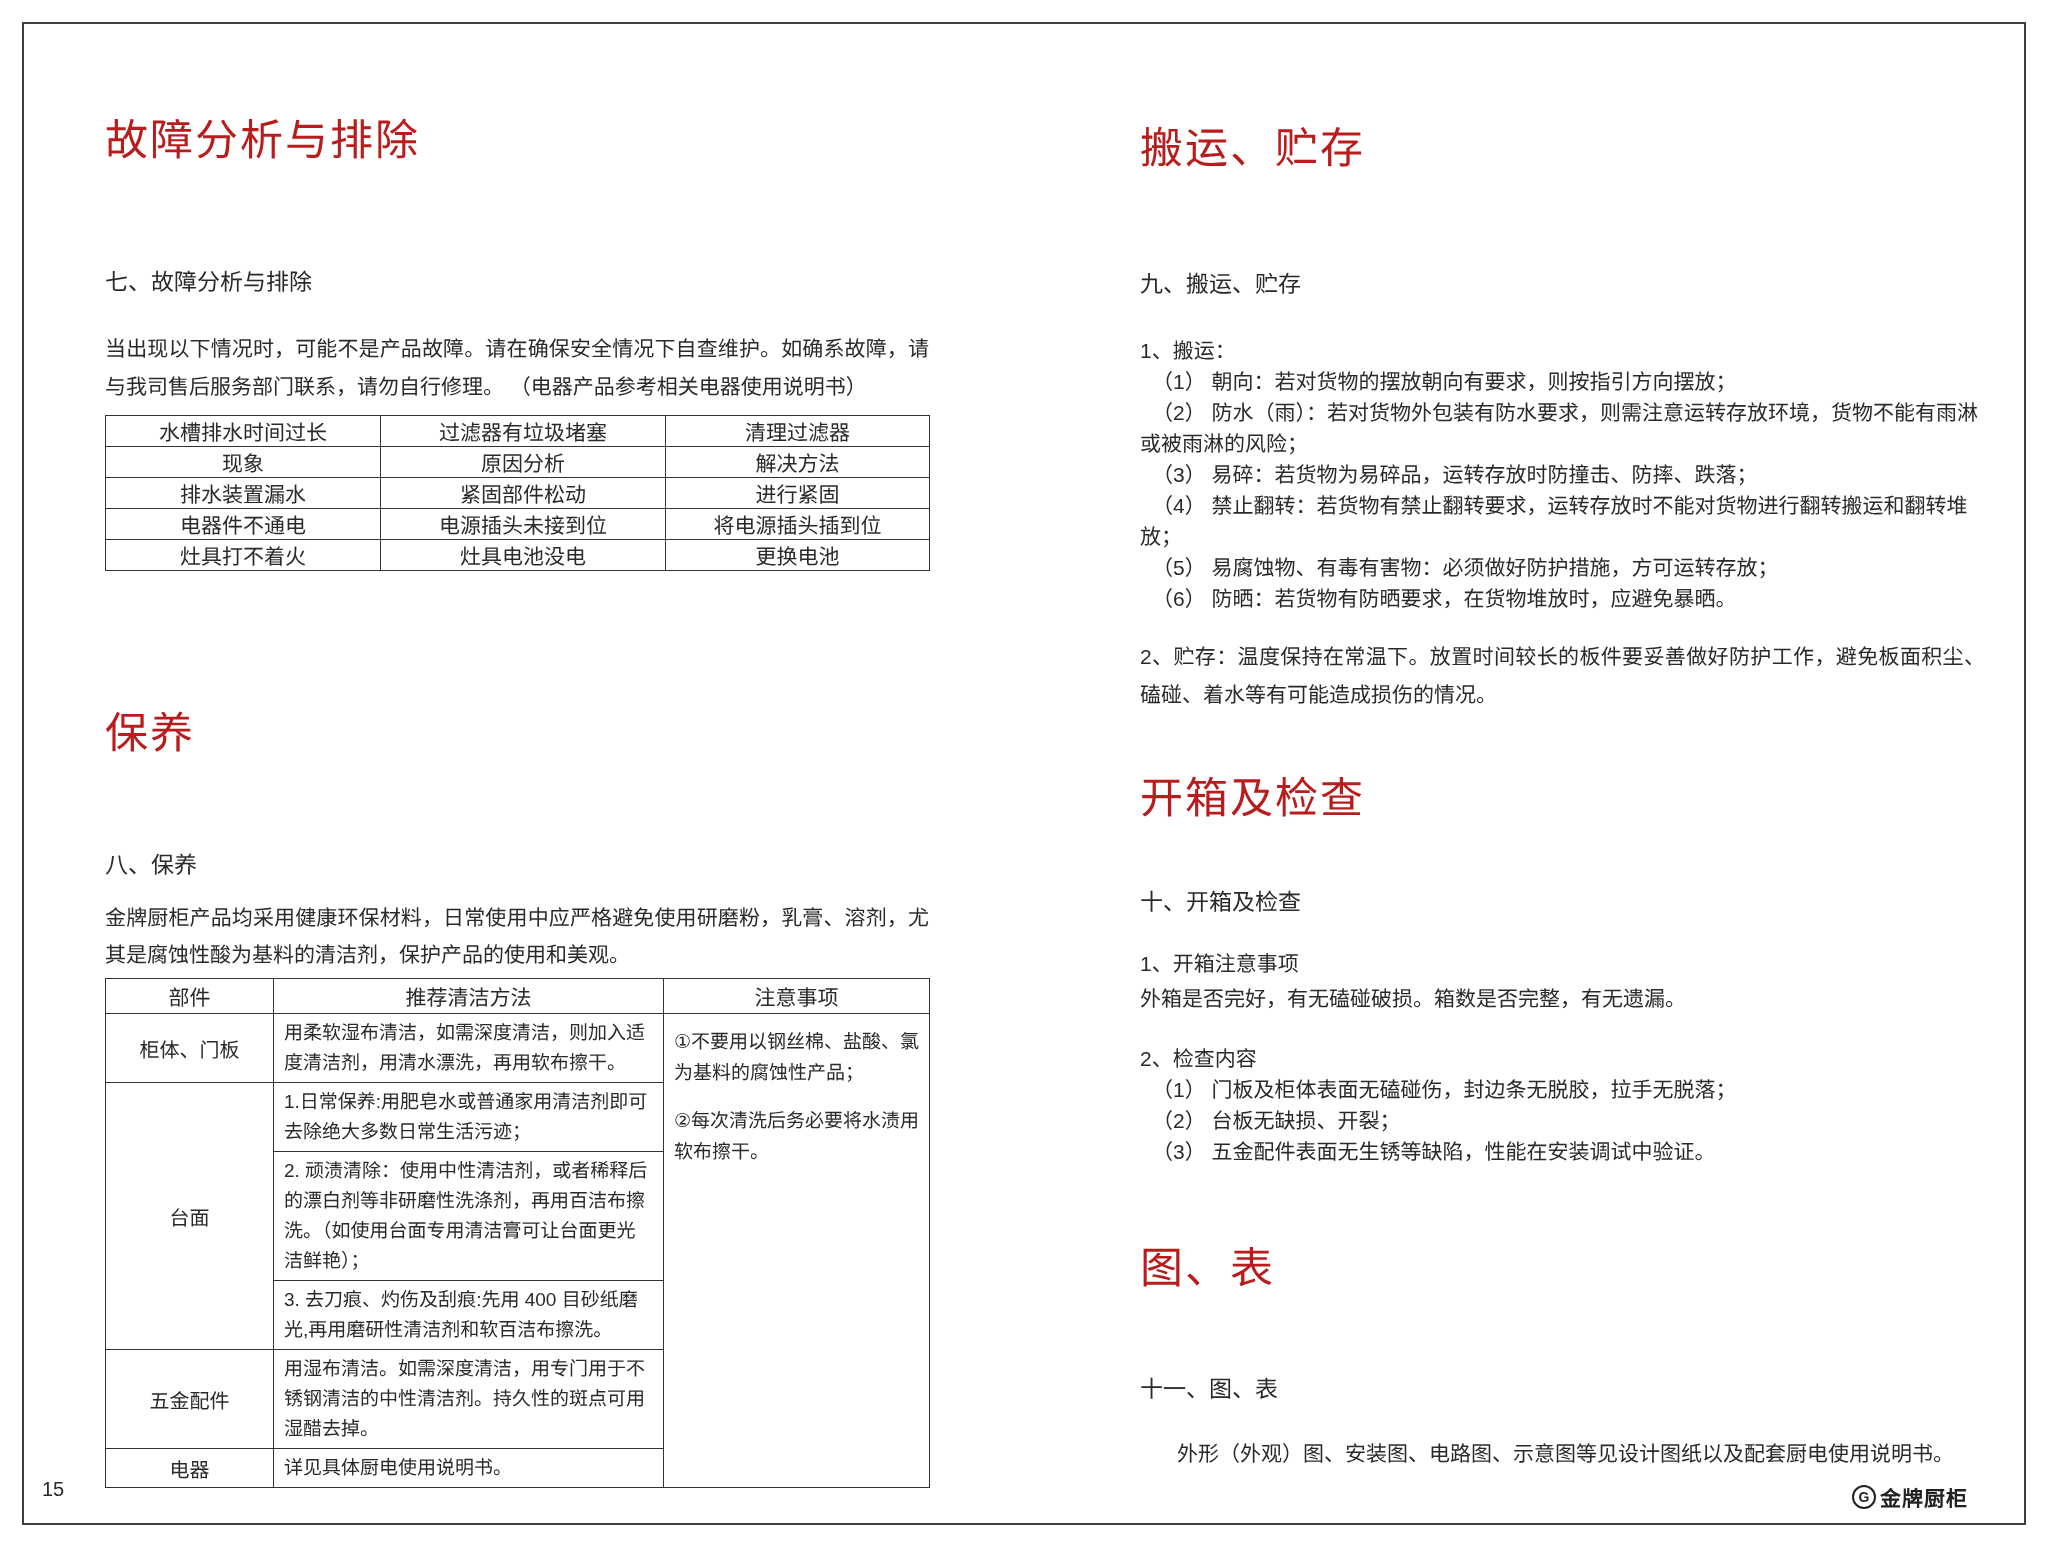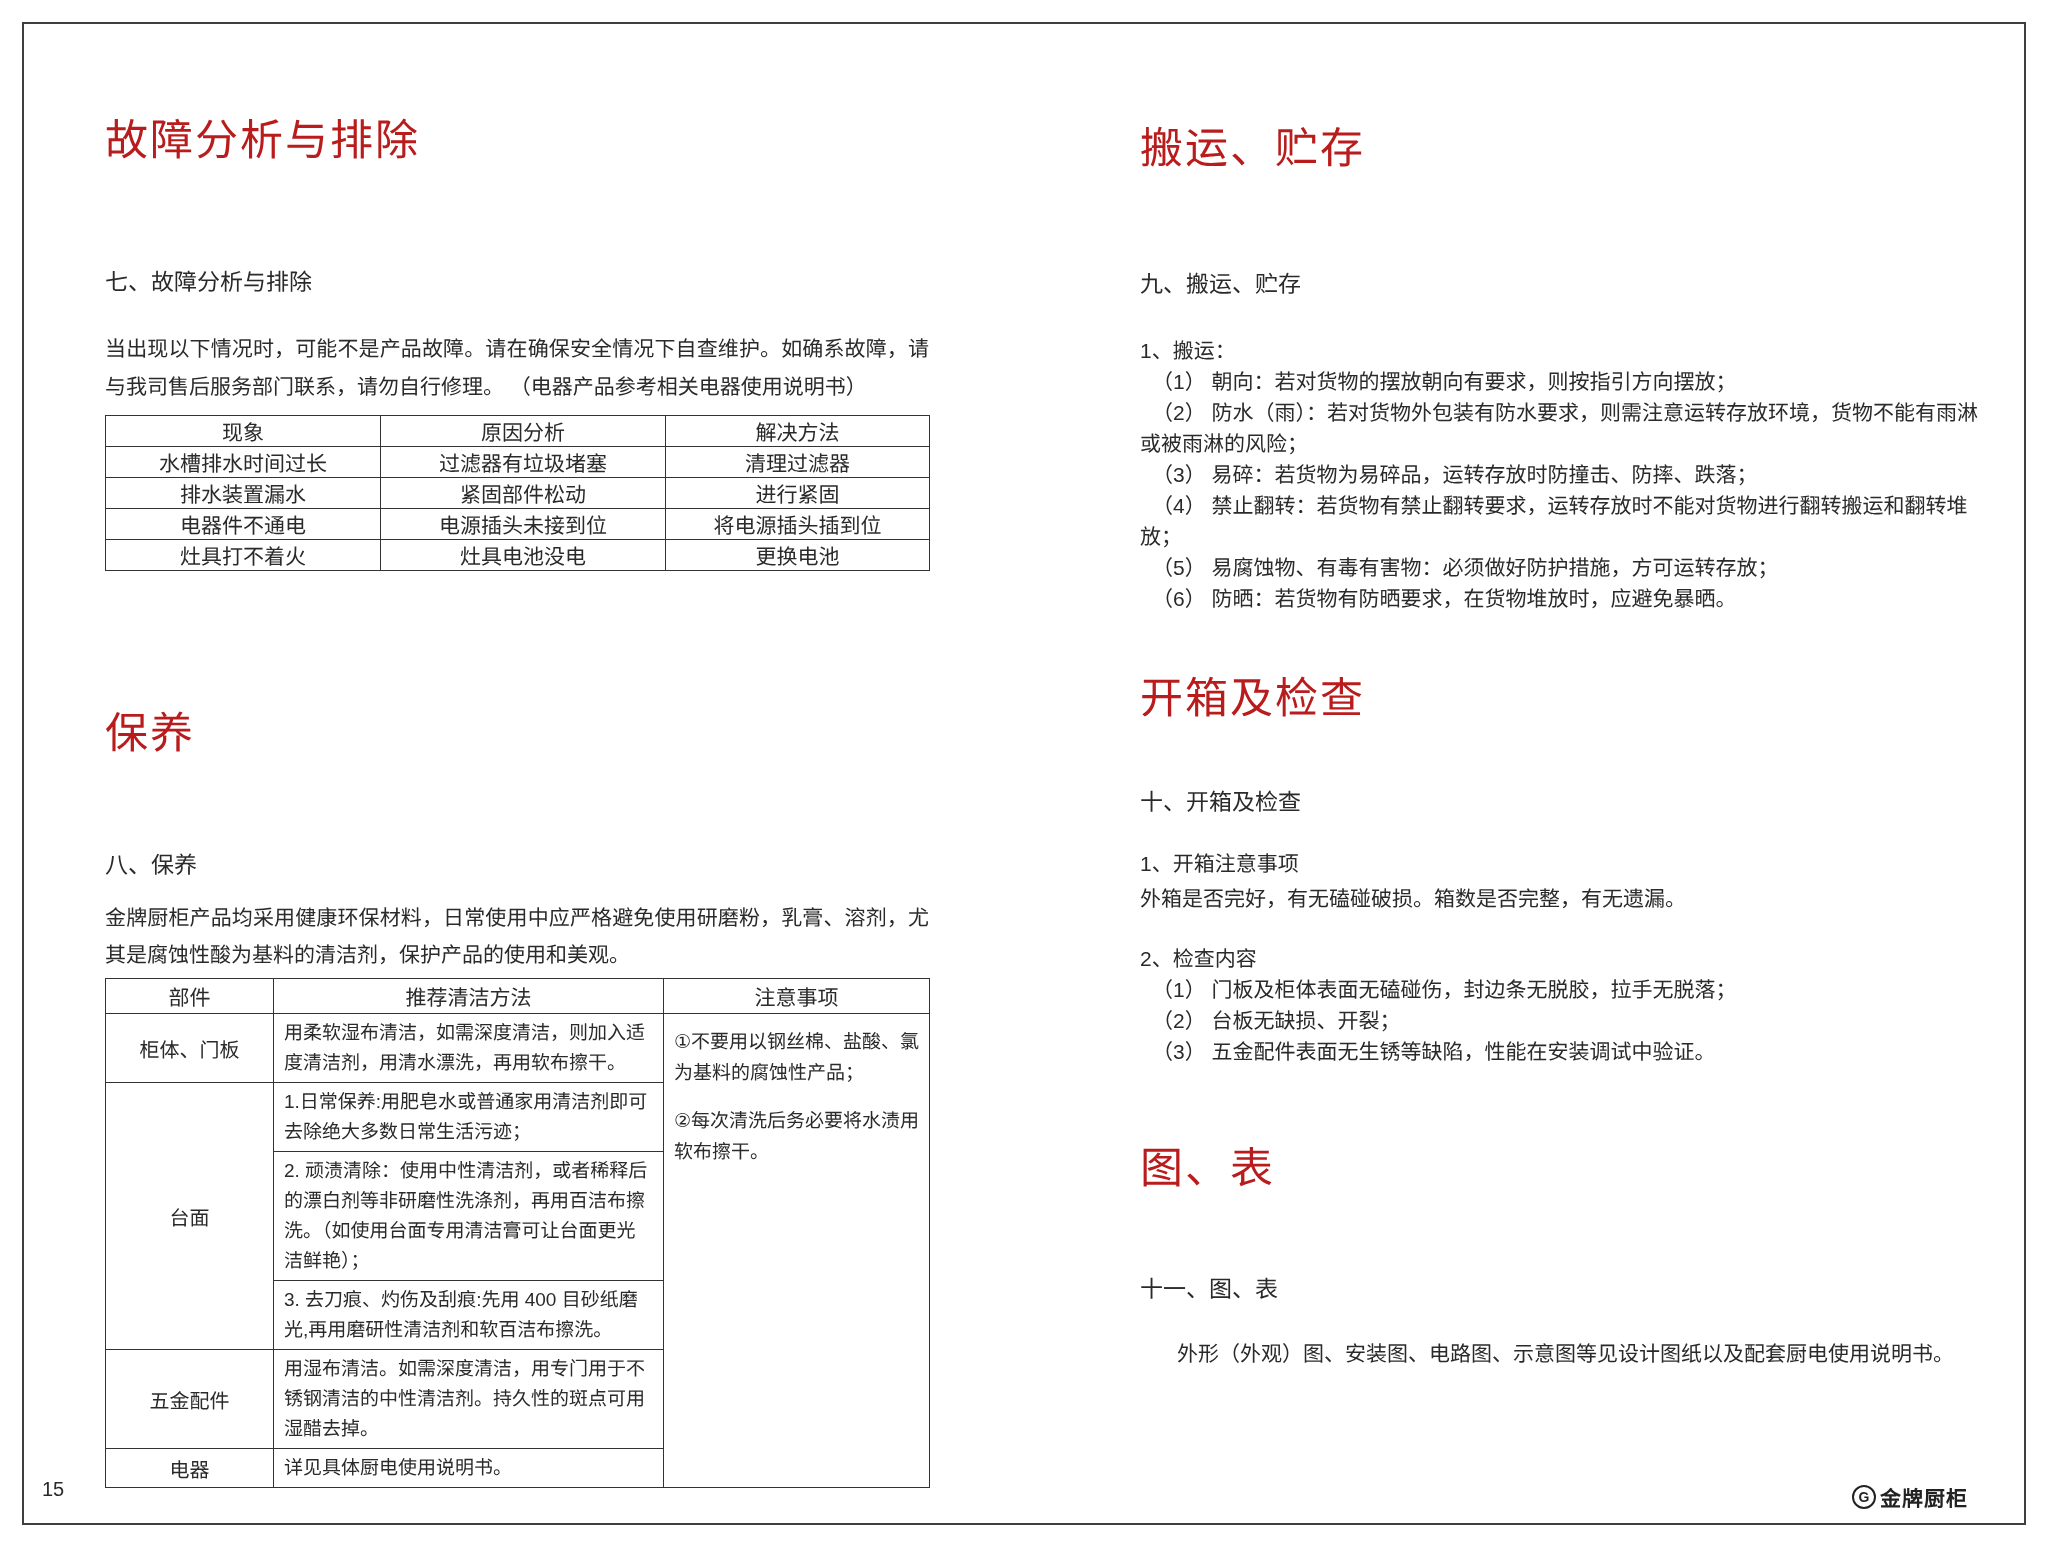--- a/index.html
+++ b/index.html
@@ -89,28 +89,28 @@
     <p class="body-text m-p1">当出现以下情况时，可能不是产品故障。请在确保安全情况下自查维护。如确系故障，请与我司售后服务部门联系，请勿自行修理。 （电器产品参考相关电器使用说明书）</p>
 
     <table class="t1 m-tab1">
       <colgroup>
           <col style="width:275px">
           <col style="width:285px">
           <col style="width:264px">
         </colgroup>
       <tbody>
           <tr>
+        <td>水槽排水时间过长</td>
+        <td>过滤器有垃圾堵塞</td>
+        <td>清理过滤器</td>
+      </tr>
+      <tr>
         <th>现象</th>
         <th>原因分析</th>
         <th>解决方法</th>
-      </tr>
-      <tr>
-        <td>水槽排水时间过长</td>
-        <td>过滤器有垃圾堵塞</td>
-        <td>清理过滤器</td>
       </tr>
       <tr>
         <td>排水装置漏水</td>
         <td>紧固部件松动</td>
         <td>进行紧固</td>
       </tr>
       <tr>
         <td>电器件不通电</td>
         <td>电源插头未接到位</td>
         <td>将电源插头插到位</td>
@@ -173,20 +173,21 @@
 
     <h1 class="doc-title m-rt1">搬运、贮存</h1>
     <h2 class="doc-heading m-rh1">九、搬运、贮存</h2>
     <p class="list-label m-rs1">1、搬运：</p>
     <p class="list-item">（1） 朝向：若对货物的摆放朝向有要求，则按指引方向摆放；</p>
     <p class="list-item">（2） 防水（雨）：若对货物外包装有防水要求，则需注意运转存放环境，货物不能有雨淋或被雨淋的风险；</p>
     <p class="list-item">（3） 易碎：若货物为易碎品，运转存放时防撞击、防摔、跌落；</p>
     <p class="list-item">（4） 禁止翻转：若货物有禁止翻转要求，运转存放时不能对货物进行翻转搬运和翻转堆放；</p>
     <p class="list-item">（5） 易腐蚀物、有毒有害物：必须做好防护措施，方可运转存放；</p>
     <p class="list-item">（6） 防晒：若货物有防晒要求，在货物堆放时，应避免暴晒。</p>
+    <p class="body-text m-rp2">2、贮存：温度保持在常温下。放置时间较长的板件要妥善做好防护工作，避免板面积尘、磕碰、着水等有可能造成损伤的情况。</p>
 
     <h1 class="doc-title m-rt2">开箱及检查</h1>
     <h2 class="doc-heading m-rh2">十、开箱及检查</h2>
     <p class="list-label m-rpa">1、开箱注意事项</p>
     <p class="list-label m-rpb">外箱是否完好，有无磕碰破损。箱数是否完整，有无遗漏。</p>
     <p class="list-label m-rs2">2、检查内容</p>
     <p class="list-item">（1） 门板及柜体表面无磕碰伤，封边条无脱胶，拉手无脱落；</p>
     <p class="list-item">（2） 台板无缺损、开裂；</p>
     <p class="list-item">（3） 五金配件表面无生锈等缺陷，性能在安装调试中验证。</p>
 

